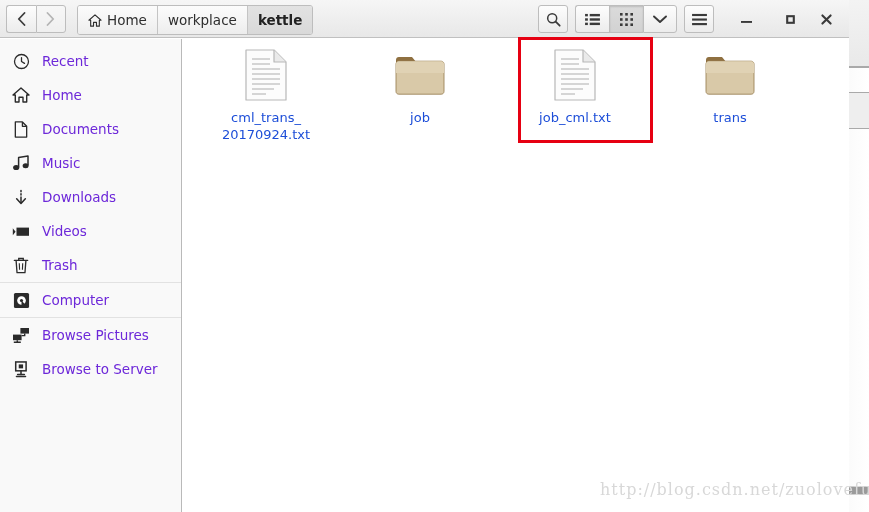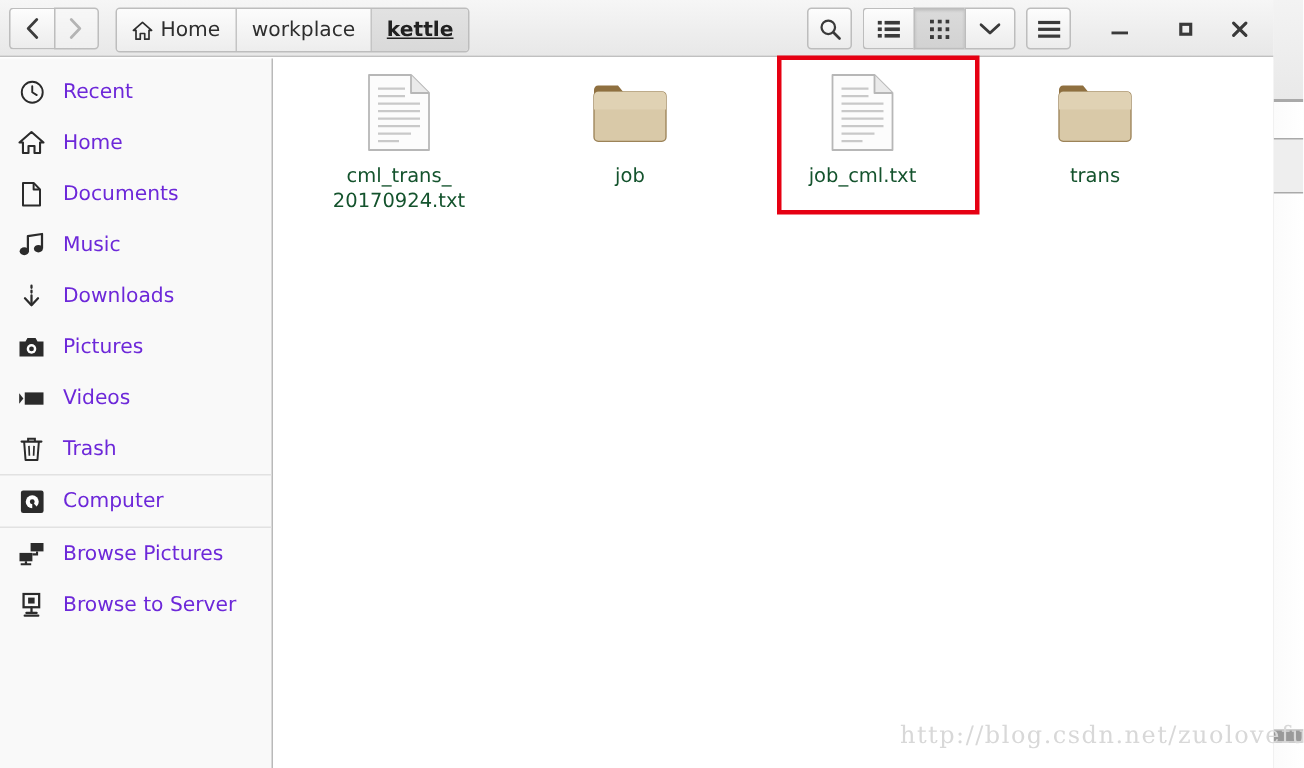--- a/index.html
+++ b/index.html
@@ -144,21 +144,21 @@
     align-items: center;
     gap: 5px;
     padding: 0 10px;
     font-size: 13.5px;
     color: #2e2e2e;
     background: linear-gradient(to bottom, #fcfcfc, #ededed);
     border-right: 1px solid #c4c4c4;
     cursor: default;
     white-space: nowrap;
   }
-  .crumb:last-child { border-right: none; text-decoration: underline; }
+  .crumb:last-child { border-right: none; }
   .crumb.current {
     background: linear-gradient(to bottom, #e2e2e2, #d9d9d9);
     font-weight: bold;
     color: #212121;
   }
 
   
   .tool-search { left: 538px; top: 5px; width: 30px; height: 28px; }
   .view-group {
     position: absolute;
@@ -255,21 +255,21 @@
   }
   .icon-item .glyph {
     height: 54px;
     display: flex;
     align-items: center;
     justify-content: center;
   }
   .icon-item .fname {
     margin-top: 7px;
     font-size: 13px;
-    color: #14532d;
+    color: #1d4ed8;
     line-height: 17px;
     word-break: break-word;
   }
 
   
   .annot-rect {
     position: absolute;
     left: 518px;
     top: 37px;
     width: 135px;
@@ -451,30 +451,20 @@
       <div class="side-item">
         <span class="sicon">
           <svg width="16" height="17" viewBox="0 0 16 18">
             <path d="M8 1.5 L8 3 M8 5 L8 6.4 M8 8.4 L8 14" stroke="#2b2b2b" stroke-width="1.6" stroke-linecap="round"></path>
             <path d="M3.4 10.4 L8 15.3 L12.6 10.4" fill="none" stroke="#2b2b2b" stroke-width="1.6" stroke-linecap="round" stroke-linejoin="round"></path>
           </svg>
         </span>
         <span>Downloads</span>
       </div>
 
-      <div class="side-item">
-        <span class="sicon">
-          <svg width="18" height="15" viewBox="0 0 18 15">
-            <path d="M1 3.6 L5 3.6 L6.3 1.4 L11.7 1.4 L13 3.6 L17 3.6 L17 13.6 L1 13.6 Z" fill="#2b2b2b"></path>
-            <circle cx="9" cy="8.6" r="3.2" fill="#ffffff"></circle>
-            <circle cx="9" cy="8.6" r="1.6" fill="#2b2b2b"></circle>
-          </svg>
-        </span>
-        <span>Pictures</span>
-      </div>
 
       <div class="side-item">
         <span class="sicon">
           <svg width="18" height="13" viewBox="0 0 18 13">
             <rect x="4.5" y="2.6" width="12.5" height="8.2" fill="#2b2b2b"></rect>
             <path d="M0.8 3.2 L3.6 6.7 L0.8 10.2 Z" fill="#2b2b2b"></path>
           </svg>
         </span>
         <span>Videos</span>
       </div>

